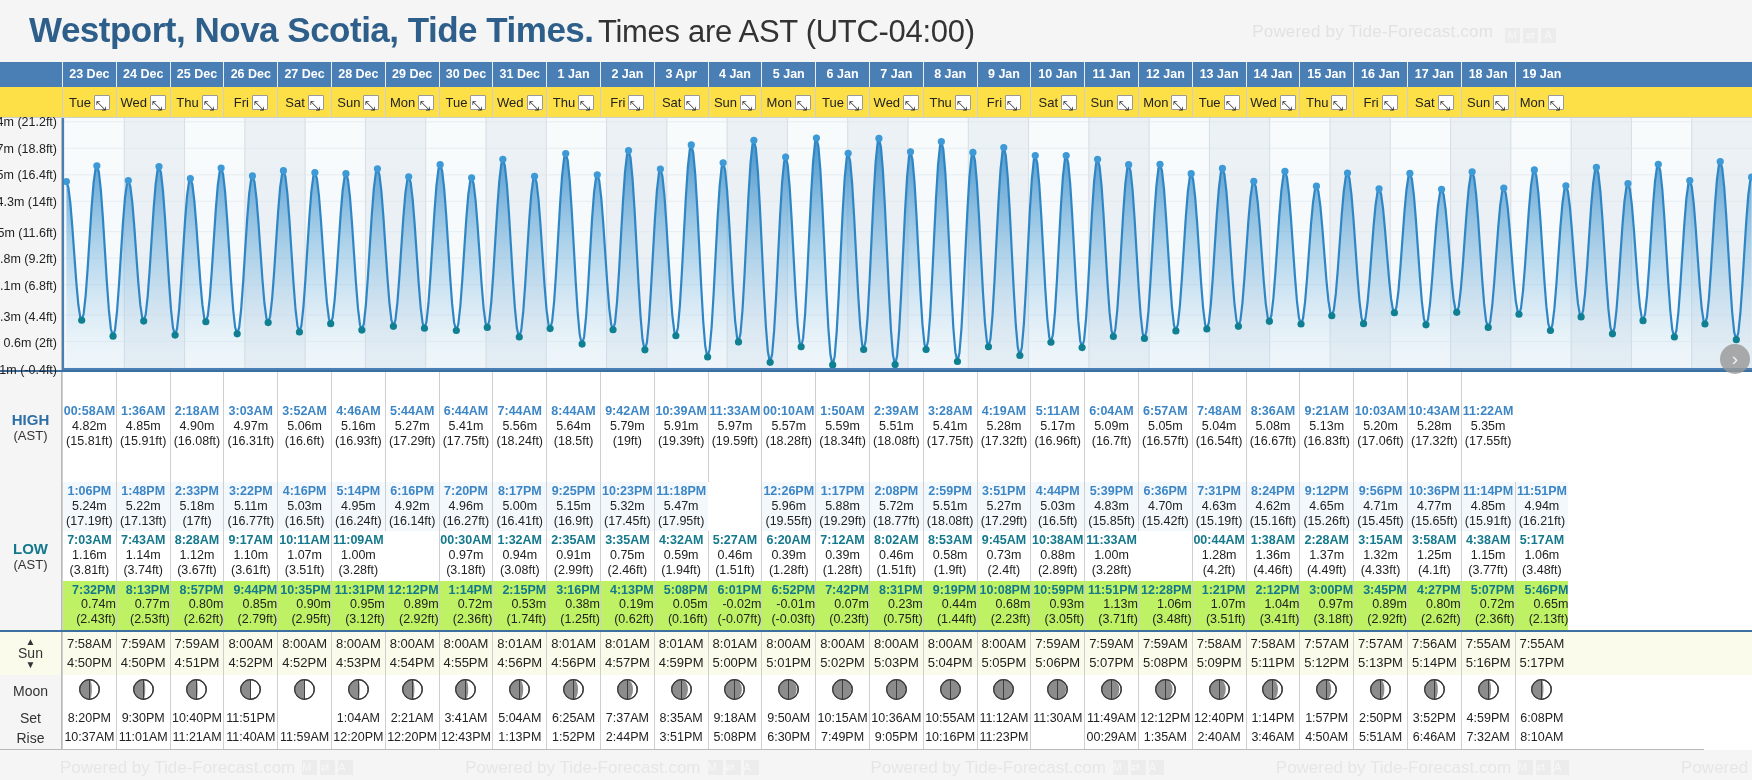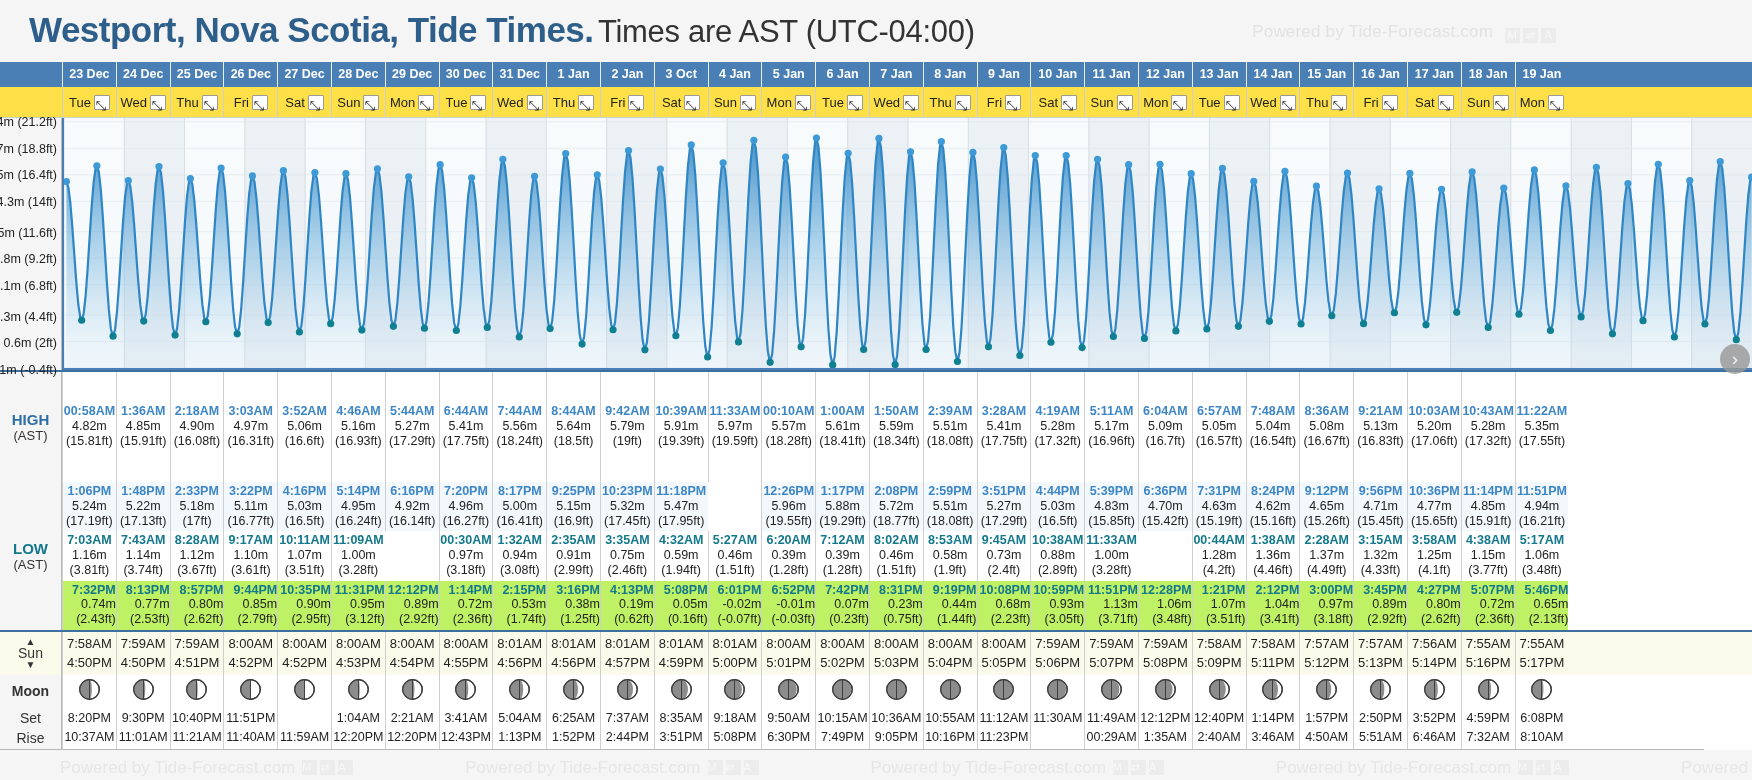--- a/index.html
+++ b/index.html
@@ -124,21 +124,21 @@
                   font-size: 14px; line-height: 1.1; }
   .sun-row .lab .ar { font-size: 10px; line-height: 8px; }
   .scell {
     width: 53.8px; min-width: 53.8px; flex: 0 0 53.8px;
     border-left: 1px solid #cfcfcf; text-align: center;
     padding: 3px 0; font-size: 13px; color: #222; line-height: 1.45;
   }
 
   
   .moon-sec { background: #fff; }
-  .moon-row { display: flex; width: 1400px; font-weight: bold; }
+  .moon-row { display: flex; width: 1400px; }
   .moon-row .lab { background: #f5f5f5; border-right: 1px solid #b9b9b9;
                    font-size: 14px; }
   .mcell {
     width: 53.8px; min-width: 53.8px; flex: 0 0 53.8px;
     border-left: 1px solid #cfcfcf; text-align: center;
     padding: 3px 0 2px;
   }
   .moon-ic { display: inline-block; width: 23px; height: 23px; }
   .sr-row { display: flex; width: 1704px; background: #fff;
             border-bottom: 1px solid #b9b9b9; }
@@ -192,21 +192,21 @@
         <div class="cell">24 Dec</div>
         <div class="cell">25 Dec</div>
         <div class="cell">26 Dec</div>
         <div class="cell">27 Dec</div>
         <div class="cell">28 Dec</div>
         <div class="cell">29 Dec</div>
         <div class="cell">30 Dec</div>
         <div class="cell">31 Dec</div>
         <div class="cell">1 Jan</div>
         <div class="cell">2 Jan</div>
-        <div class="cell">3 Oct</div>
+        <div class="cell">3 Apr</div>
         <div class="cell">4 Jan</div>
         <div class="cell">5 Jan</div>
         <div class="cell">6 Jan</div>
         <div class="cell">7 Jan</div>
         <div class="cell">8 Jan</div>
         <div class="cell">9 Jan</div>
         <div class="cell">10 Jan</div>
         <div class="cell">11 Jan</div>
         <div class="cell">12 Jan</div>
         <div class="cell">13 Jan</div>
@@ -607,25 +607,20 @@
           <div class="tm">11:33AM</div>
           <div class="mv">5.97m</div>
           <div class="fv">(19.59ft)</div>
         </div>
         <div class="tcell hi hi-a">
           <div class="tm">00:10AM</div>
           <div class="mv">5.57m</div>
           <div class="fv">(18.28ft)</div>
         </div>
         <div class="tcell hi hi-a">
-          <div class="tm">1:00AM</div>
-          <div class="mv">5.61m</div>
-          <div class="fv">(18.41ft)</div>
-        </div>
-        <div class="tcell hi hi-a">
           <div class="tm">1:50AM</div>
           <div class="mv">5.59m</div>
           <div class="fv">(18.34ft)</div>
         </div>
         <div class="tcell hi hi-a">
           <div class="tm">2:39AM</div>
           <div class="mv">5.51m</div>
           <div class="fv">(18.08ft)</div>
         </div>
         <div class="tcell hi hi-a">

